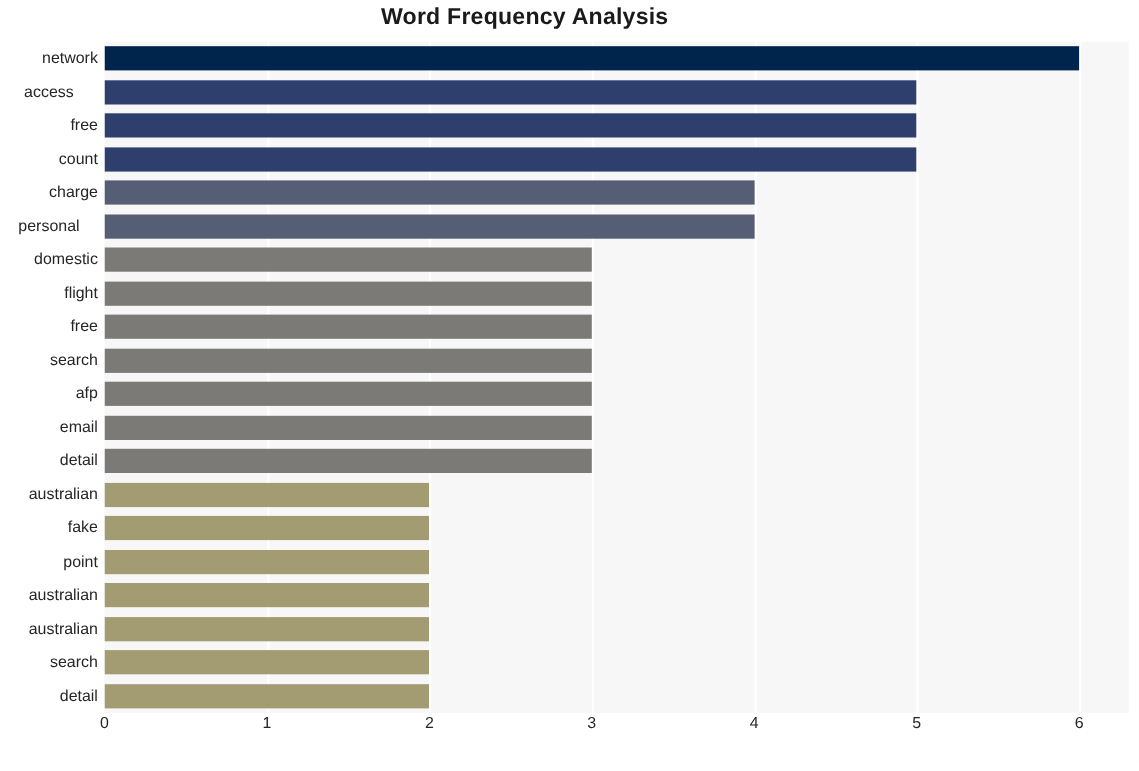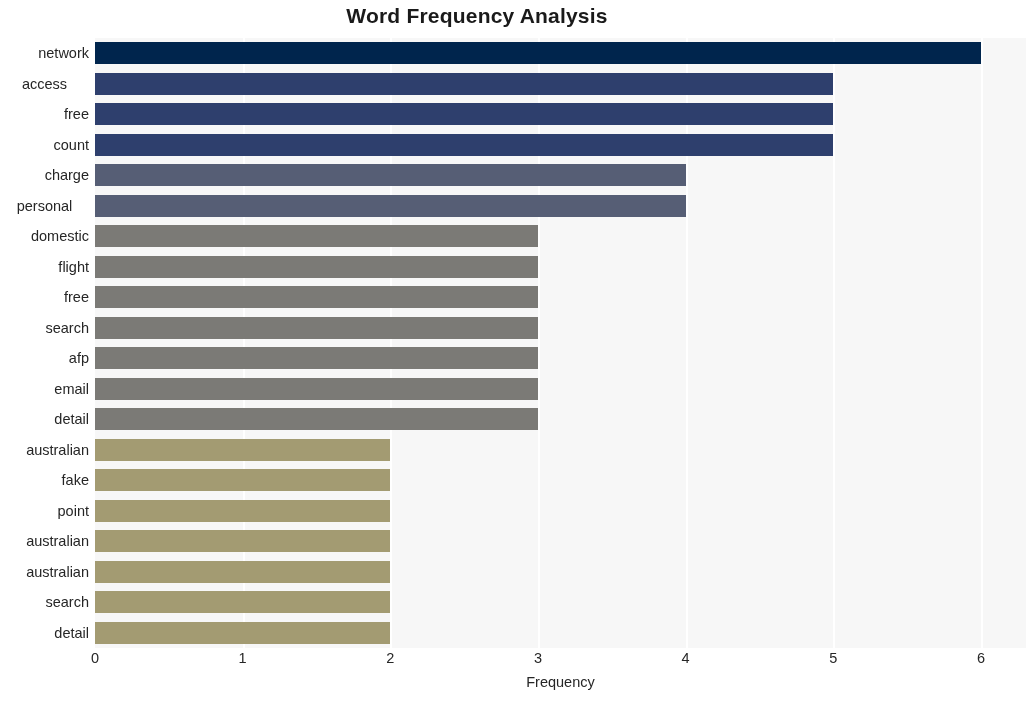--- a/index.html
+++ b/index.html
@@ -207,15 +207,14 @@
   <div id="x-axis">
       <div class="xtick" style="left: 95px;">0</div>
       <div class="xtick" style="left: 242.667px;">1</div>
       <div class="xtick" style="left: 390.333px;">2</div>
       <div class="xtick" style="left: 538px;">3</div>
       <div class="xtick" style="left: 685.667px;">4</div>
       <div class="xtick" style="left: 833.333px;">5</div>
       <div class="xtick" style="left: 981px;">6</div>
     </div>
 
-  <div id="x-axis-label">Frequency</div>
 
 </div>
 
 </body></html>

